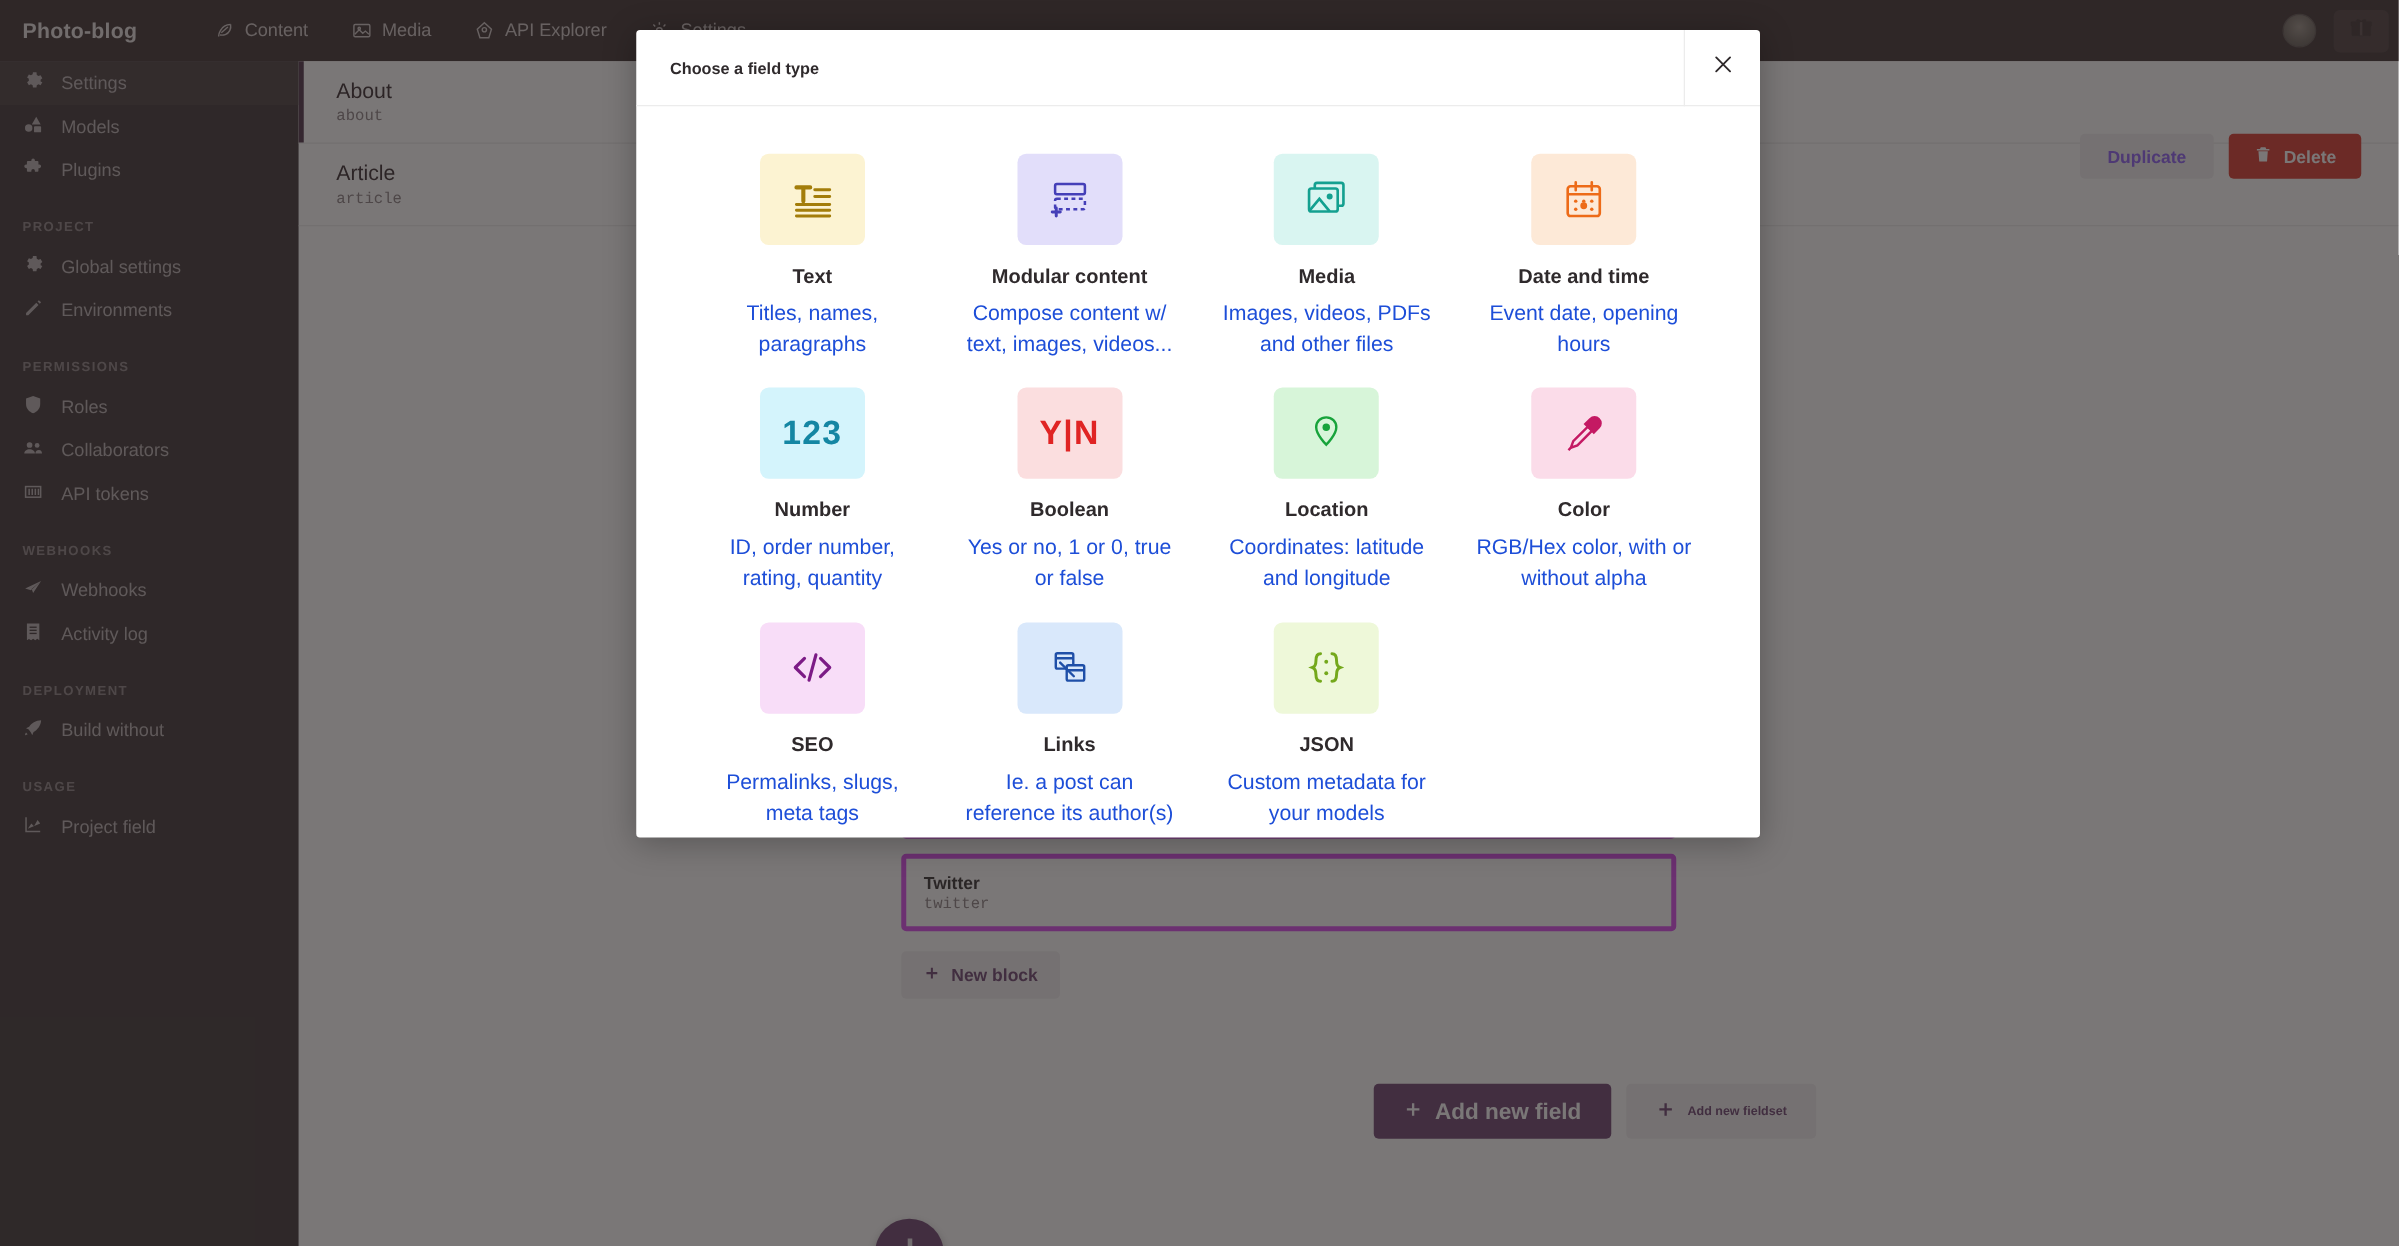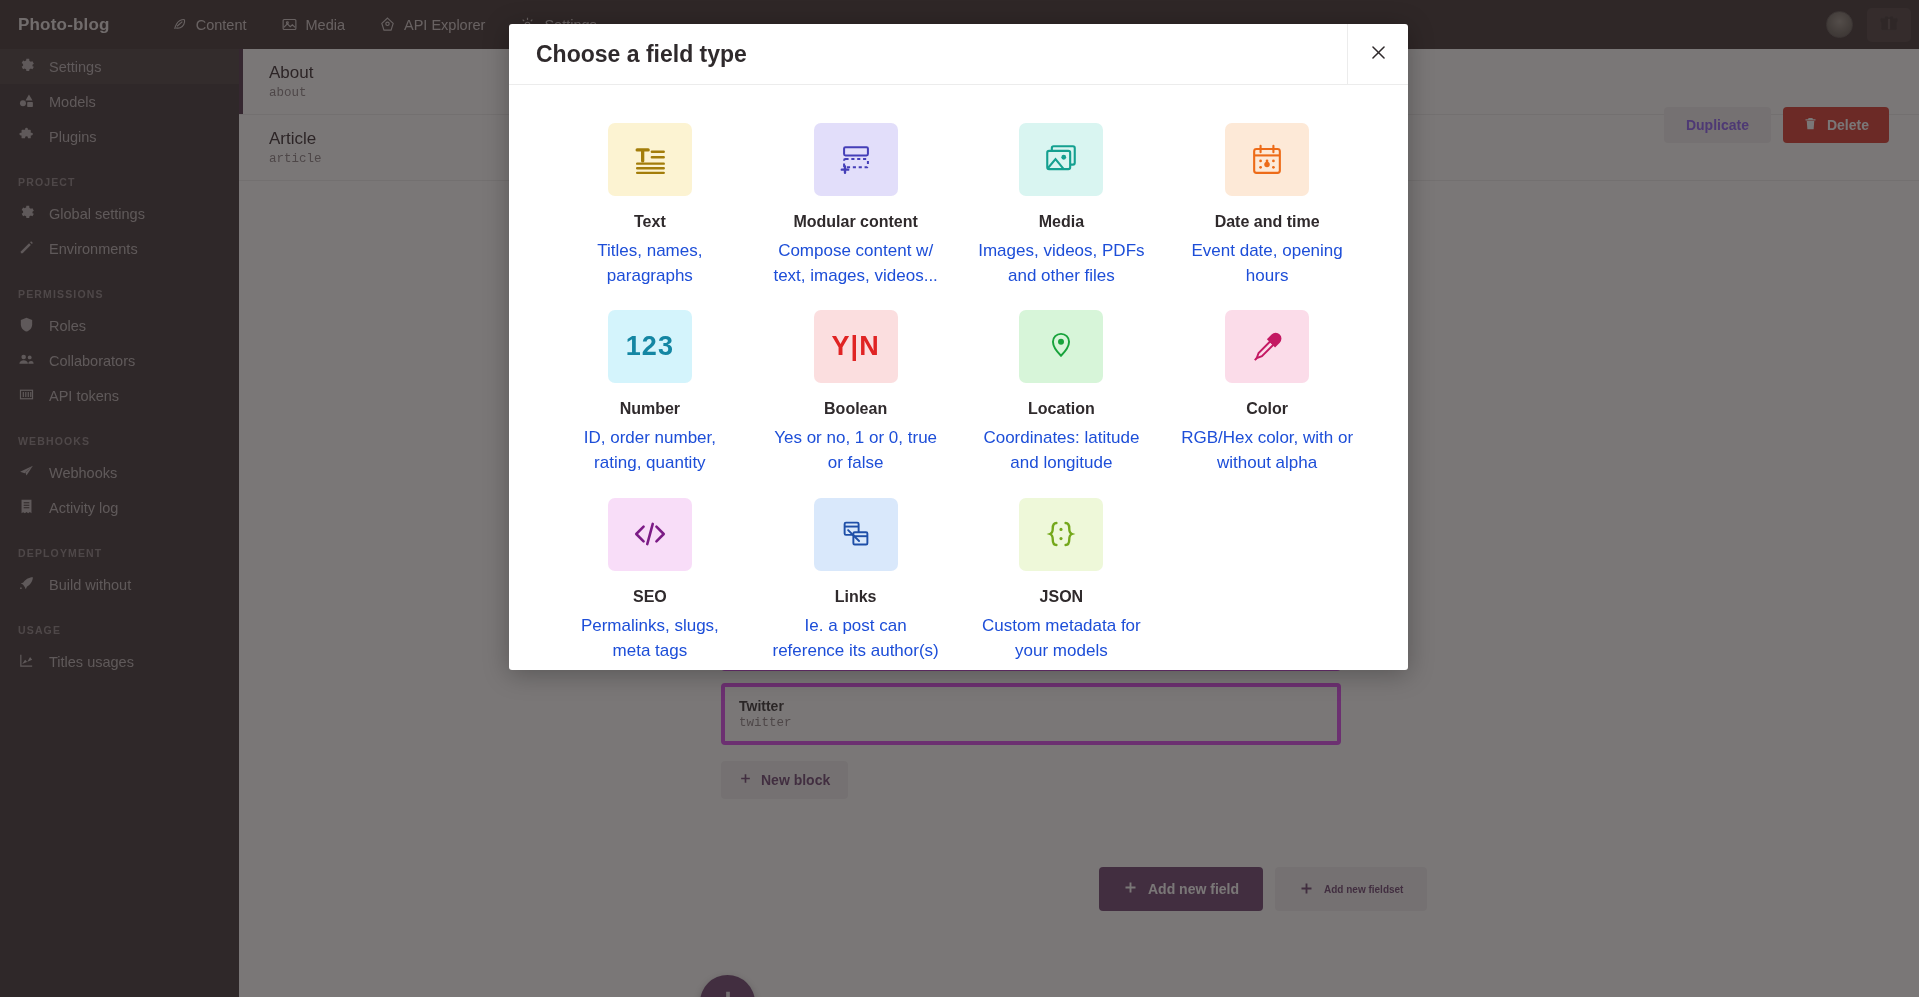--- a/index.html
+++ b/index.html
@@ -106,21 +106,21 @@
     font-family: "Liberation Mono", monospace; font-size: 12.5px; color: #8b8184; margin-top: 2px;
   }
   .newblock {
     display: inline-flex; align-items: center; gap: 9px;
     height: 38px; padding: 0 18px; background: #f2f0f1; border-radius: 4px;
     color: #6a3f6e; font-weight: bold; font-size: 14px; margin-top: 4px;
   }
   .addrow { position: absolute; left: 860px; top: 818px; display: flex; gap: 12px; }
   .btn-addfield {
     display: inline-flex; align-items: center; gap: 10px; height: 44px; padding: 0 24px;
-    border-radius: 4px; background: #6d4070; color: #fff; font-weight: bold; font-size: 14px;
+    border-radius: 4px; background: #6d4070; color: #fff; font-weight: bold; font-size: 18px;
   }
   .btn-addfieldset {
     display: inline-flex; align-items: center; gap: 10px; height: 44px; padding: 0 24px;
     border-radius: 4px; background: #f2f0f1; color: #6a3f6e; font-weight: bold; font-size: 10px;
   }
   .fab {
     position: absolute; left: 461px; top: 926px; width: 55px; height: 55px; border-radius: 50%;
     background: #6d4070; color: #fff;
     display: flex; align-items: center; justify-content: center;
     box-shadow: 0 3px 8px rgba(0,0,0,.3);
@@ -136,21 +136,21 @@
   .modal {
     position: absolute; left: 509px; top: 24px; width: 899px; height: 646px;
     background: #fff; border-radius: 3px;
     box-shadow: 0 4px 26px rgba(0,0,0,.28);
     display: flex; flex-direction: column;
   }
   .modal-head {
     height: 61px; display: flex; align-items: center; justify-content: space-between;
     border-bottom: 1px solid #ececec; padding-left: 27px;
   }
-  .modal-title { font-size: 23px; font-weight: bold; color: #2f2a2c; }
+  .modal-title { font-size: 13px; font-weight: bold; color: #2f2a2c; }
   .modal-close {
     width: 61px; height: 61px; display: flex; align-items: center; justify-content: center;
     border-left: 1px solid #ececec; color: #2f2a2c;
   }
   .modal-close svg { width: 19px; height: 19px; }
   .modal-body { flex: 1; padding: 38px 40px 0 40px; overflow: hidden; }
 
   .grid {
     display: grid; grid-template-columns: repeat(4, 1fr);
     row-gap: 22px; column-gap: 4px;
@@ -360,21 +360,21 @@
       <div class="side-group-hdr">
         <span>USAGE</span>
       </div>
       <div class="side-item">
         <span>
           <svg viewBox="0 0 24 24" fill="none" stroke="#b9b0b2" stroke-width="1.7">
               <path d="M4 4v16h16"></path>
               <path d="M6 17l4-6 3 3 4-7 3 4" fill="#b9b0b2" stroke="none"></path>
             </svg>
         </span>
-        <span>Titles usages</span>
+        <span>Project field</span>
       </div>
     </div>
 
     <div class="content">
       <div class="model-row sel">
         <div class="model-name">About</div>
         <div class="model-api">about</div>
       </div>
       <div class="model-row">
         <div class="model-name">Article</div>

